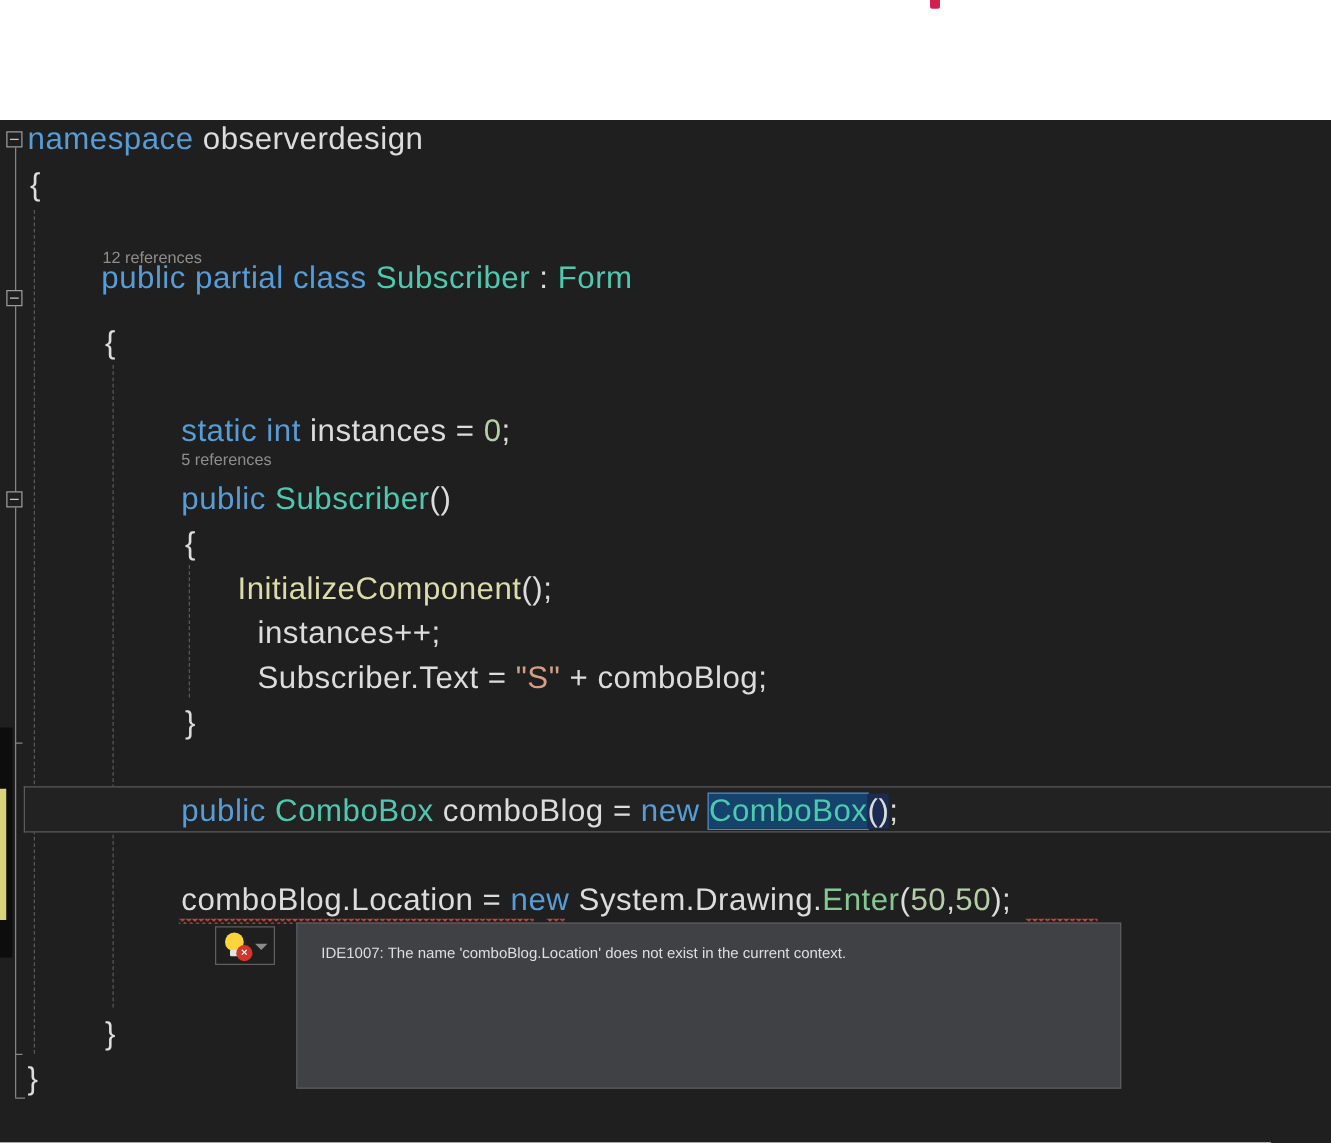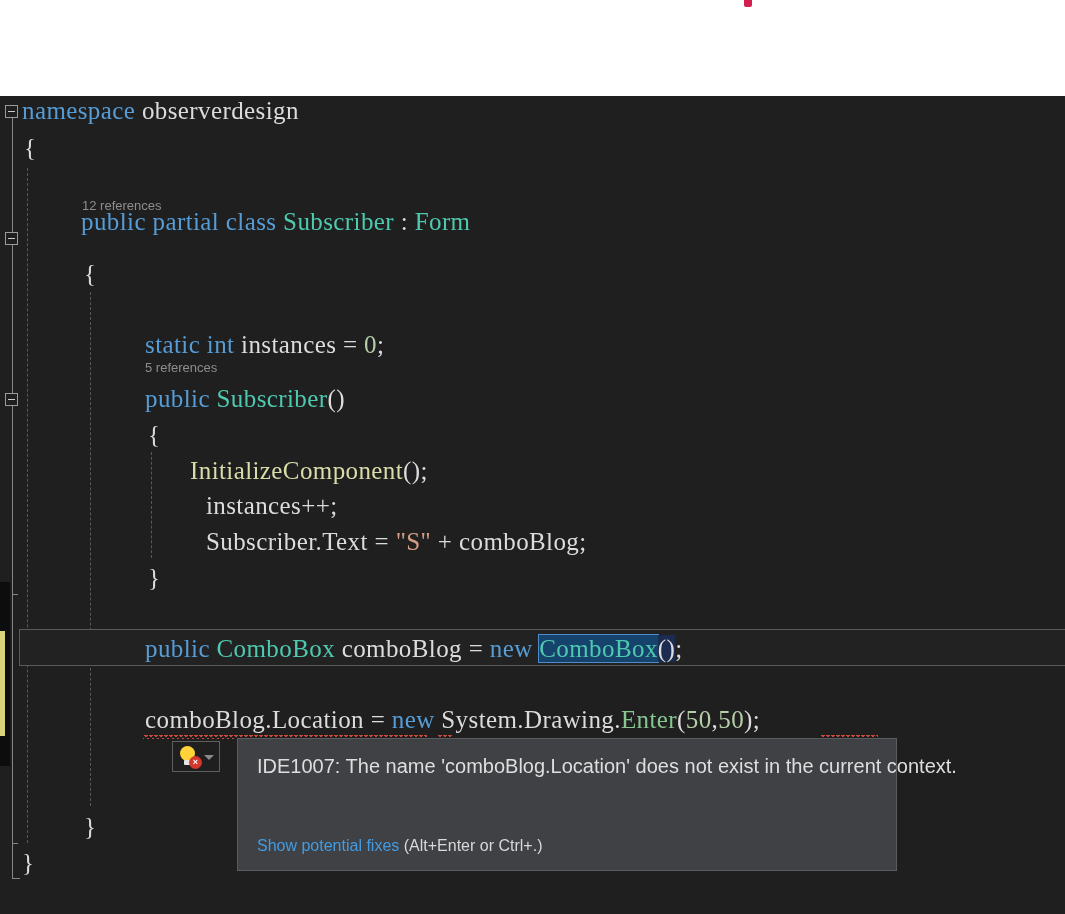--- a/index.html
+++ b/index.html
@@ -31,21 +31,21 @@
   
   .guide { position:absolute; width:0; border-left:1px dashed #585858; }
 
   
   .current-line { position:absolute; left:19px; top:533px; width:1046px; height:37px;
                   border-top:1px solid #5A5A5A; border-bottom:1px solid #5A5A5A;
                   border-left:1px solid #5A5A5A; background:#222222; }
 
   
   .code-line { position:absolute; height:36px; line-height:36px; white-space:pre;
-               font-family:Liberation Serif, serif; font-size:25px;
+               font-family:Liberation Sans, sans-serif; font-size:25px;
                letter-spacing:0.4px; color:#DCDCDC; }
   .c-kw     { color:#569CD6; }
   .c-type   { color:#4EC9B0; }
   .c-struct { color:#86C691; }
   .c-num    { color:#B5CEA8; }
   .c-str    { color:#D69D85; }
   .c-meth   { color:#DCDCAA; }
   .c-txt    { color:#DCDCDC; }
   .sel-box  { background:#16436B; box-shadow:0 0 0 1px #4E8CC9; }
   .sel-bg   { background:#1B2C50; }
@@ -73,21 +73,21 @@
   .bulb-badge { position:absolute; right:-2px; bottom:-1px; width:13px; height:13px;
                 border-radius:50%; background:#D3362B; color:#ffffff; font-size:9px;
                 font-weight:bold; line-height:13px; text-align:center; }
   .bulb-arrow { position:absolute; right:5px; top:13px; width:0; height:0;
                 border-left:5px solid transparent; border-right:5px solid transparent;
                 border-top:5px solid #8A8A8A; }
 
   
   .tooltip { position:absolute; left:237px; top:642px; width:660px; height:133px;
              background:#3F4145; border:1px solid #5A5B5E; }
-  .tooltip-msg { position:absolute; left:19px; white-space:pre; font-size:20px;
+  .tooltip-msg { position:absolute; left:19px; white-space:pre; font-size:12px;
                  color:#DEDEDE; }
   .tooltip-fix { position:absolute; left:19px; top:98px; white-space:pre; font-size:16px;
                  color:#D8D8D8; }
   .fix-link { color:#429CE3; cursor:pointer; }
 </style>
 </head>
 <body>
 
 <div id="stage">
 
@@ -141,17 +141,16 @@
       <span class="bulb">
         <span class="bulb-head"></span>
         <span class="bulb-base"></span>
         <span class="bulb-badge">×</span>
       </span>
       <span class="bulb-arrow"></span>
     </div>
 
     <div class="tooltip">
       <div class="tooltip-msg" style="top:16px;">IDE1007: The name 'comboBlog.Location' does not exist in the current context.</div>
-      <div class="tooltip-fix"><span class="fix-link">Show potential fixes</span><span> (Alt+Enter or Ctrl+.)</span></div>
     </div>
 
   </div>
 </div>
 
 </body></html>

